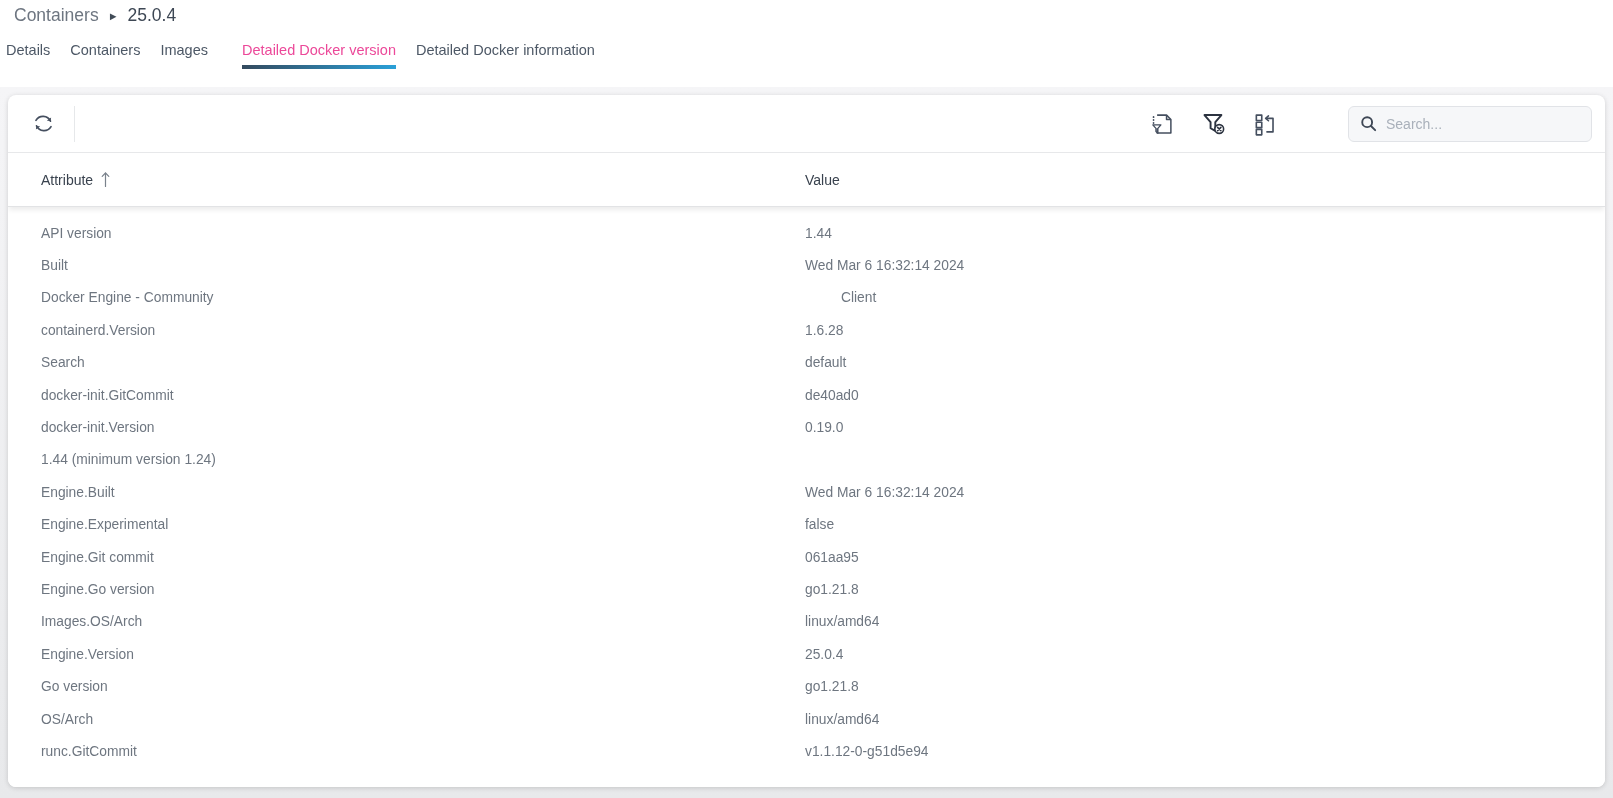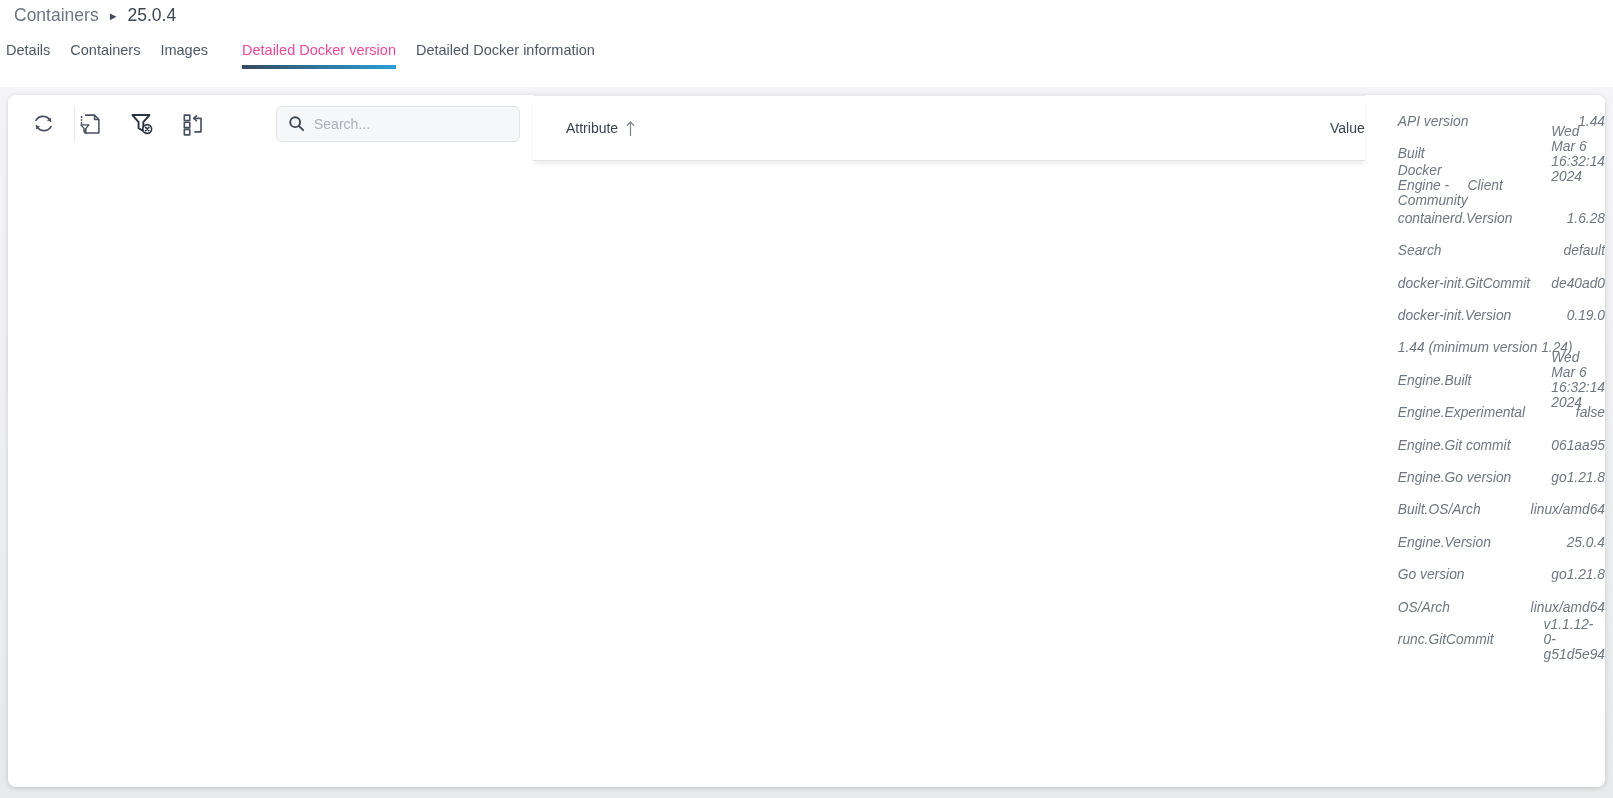--- a/index.html
+++ b/index.html
@@ -50,21 +50,21 @@
     height: 711px;
     background: linear-gradient(#f5f5f7, #e8e9eb);
     padding: 8px 8px 11px 8px;
   }
   .card {
     width: 1597px; height: 692px;
     background: #fff;
     border-radius: 8px;
     box-shadow: 0 1px 5px rgba(0,0,0,0.16);
     overflow: hidden;
-    display: flex;  justify-content: flex-end;
+    display: flex; flex-direction: column; justify-content: flex-end;
   }
   
   .grid-toolbar {
     height: 57px;
     display: flex; align-items: center;
     padding: 0 13px 0 20px;
     flex: 0 0 auto;
   }
   .icon-btn {
     background: none; border: none; cursor: pointer;
@@ -88,21 +88,21 @@
     gap: 8px;
   }
   .search-box input {
     border: none; outline: none; background: transparent;
     font-family: "Liberation Sans", sans-serif;
     font-size: 14px; color: #333; width: 100%;
   }
   .search-box input::placeholder { color: #a9b0ba; }
   
   .grid-header {
-    height: 66px;
+    height: 55px;
     display: flex; align-items: center;
     padding-left: 33px;
     border-top: 1px solid #e7e8ea;
     border-bottom: 1px solid #e2e3e5;
     box-shadow: 0 4px 5px -1px rgba(0,0,0,0.08);
     position: relative; z-index: 2;
     font-size: 14px; color: #39424e;
     background: #fff;
     flex: 0 0 auto;
   }
@@ -114,21 +114,20 @@
     overflow: hidden;
     padding-top: 10px;
     background: #fff;
   }
   .grid-row {
     height: 32.4px;
     display: flex; align-items: center;
     padding-left: 33px;
     font-size: 13.8px;
     color: #6e7680;
-    font-style: italic;
   }
   .cell.attr { width: 764px; }
   .cell.val { flex: 1; }
   svg { display: block; }
 </style>
 </head>
 <body>
 
 <div class="top-section">
   <div class="breadcrumb">
@@ -278,21 +277,21 @@
     <div class="cell attr">Engine.Git commit</div>
     <div class="cell val">061aa95</div>
   </div>
 
   <div class="grid-row">
     <div class="cell attr">Engine.Go version</div>
     <div class="cell val">go1.21.8</div>
   </div>
 
   <div class="grid-row">
-    <div class="cell attr">Built.OS/Arch</div>
+    <div class="cell attr">Images.OS/Arch</div>
     <div class="cell val">linux/amd64</div>
   </div>
 
   <div class="grid-row">
     <div class="cell attr">Engine.Version</div>
     <div class="cell val">25.0.4</div>
   </div>
 
 
   <div class="grid-row">

